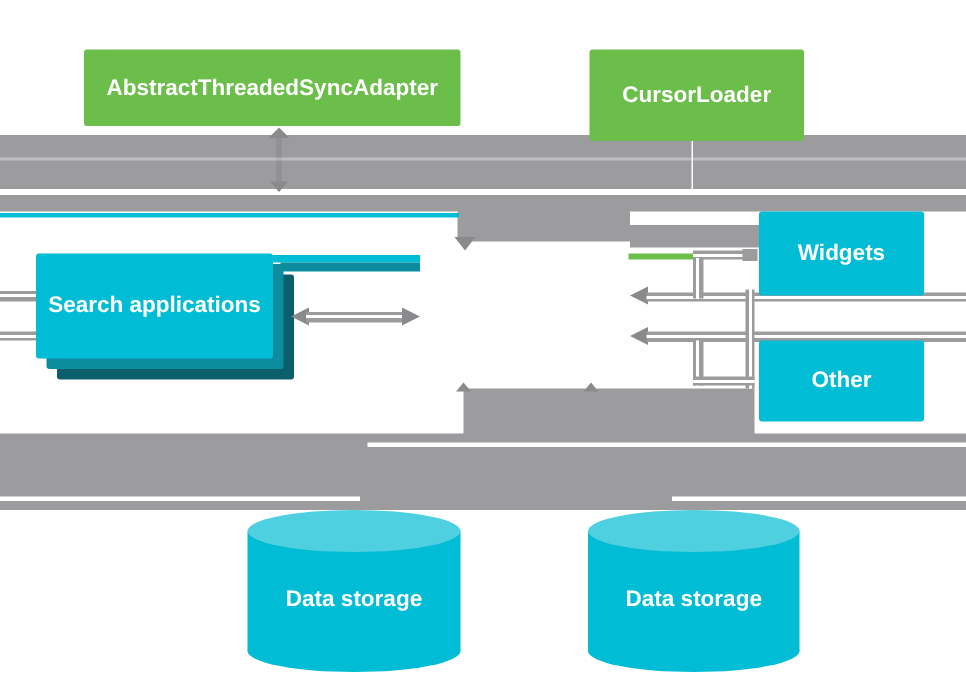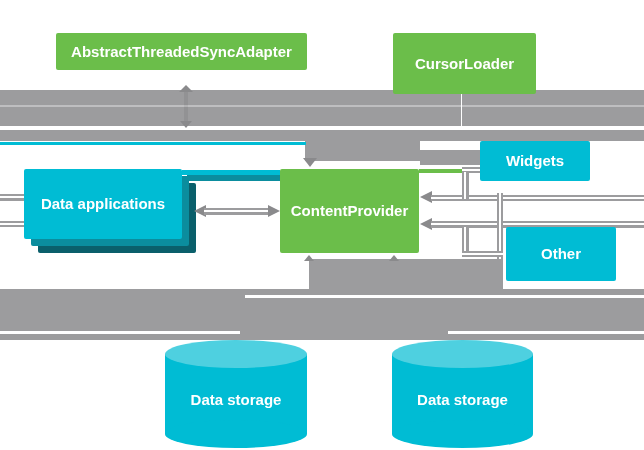--- a/index.html
+++ b/index.html
@@ -102,34 +102,31 @@
   <div class="hshaft" style="left:462px;top:166.5px;width:41px"></div>
   <div class="band" style="left:495px;top:165.5px;width:10px;height:8px;z-index:3"></div>
   <div class="vshaft" style="left:462px;top:172px;height:27px"></div>
   <div class="vshaft" style="left:462px;top:227px;height:30px"></div>
   <div class="vshaft" style="left:496.5px;top:193px;height:66px"></div>
   <div class="hshaft" style="left:462px;top:250.5px;width:41px"></div>
 
   <div class="shadow2" style="left:38px;top:183px;width:158px;height:70px"></div>
   <div class="shadow1" style="left:31px;top:176px;width:158px;height:70px"></div>
   <div class="box cyan-bg" style="left:24px;top:169px;width:158px;height:70px">
-    <span>Data applications</span>
+    <span>Search applications</span>
   </div>
 
-  <div class="box green-bg" style="left:56px;top:33px;width:251px;height:37px">
+  <div class="box green-bg" style="left:56px;top:33px;width:251px;height:51px">
     <span>AbstractThreadedSyncAdapter</span>
   </div>
   <div class="box green-bg" style="left:393px;top:33px;width:143px;height:61px">
     <span>CursorLoader</span>
   </div>
-  <div class="box green-bg" style="left:280px;top:169px;width:139px;height:83.5px">
-    <span>ContentProvider</span>
-  </div>
 
-  <div class="box cyan-bg" style="left:480px;top:141px;width:110px;height:40px">
+  <div class="box cyan-bg" style="left:506px;top:141px;width:110px;height:56px">
     <span>Widgets</span>
   </div>
   <div class="box cyan-bg" style="left:506px;top:227px;width:110px;height:54px">
     <span>Other</span>
   </div>
 
   <div class="cylinder" style="left:165px;top:340px;width:142px;height:108px">
     <div class="cyl-body"></div>
     <div class="cyl-bottom"></div>
     <div class="cyl-top"></div>

